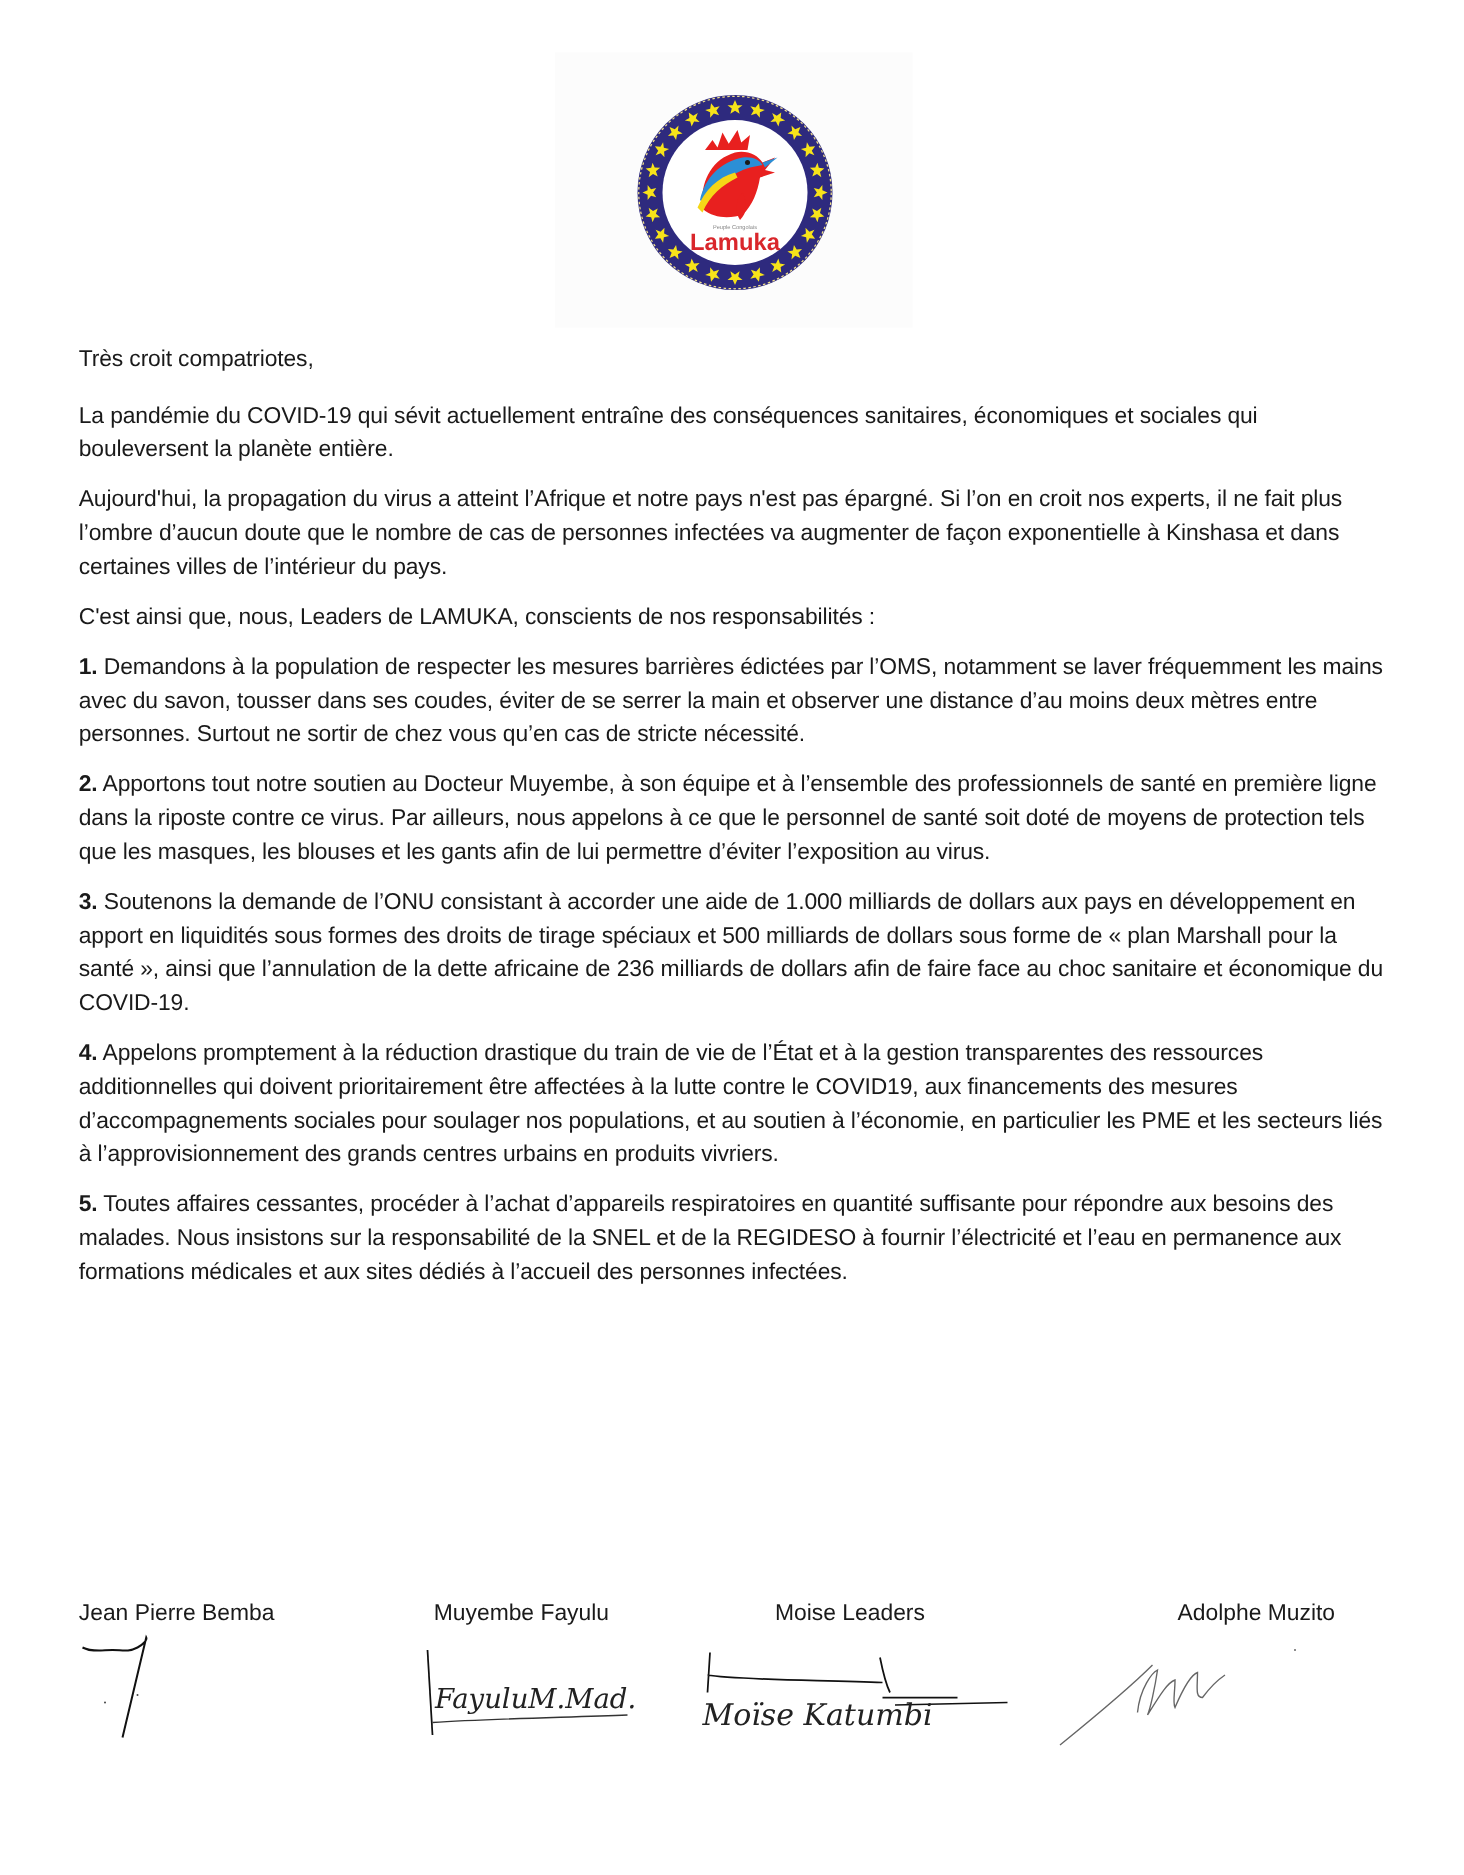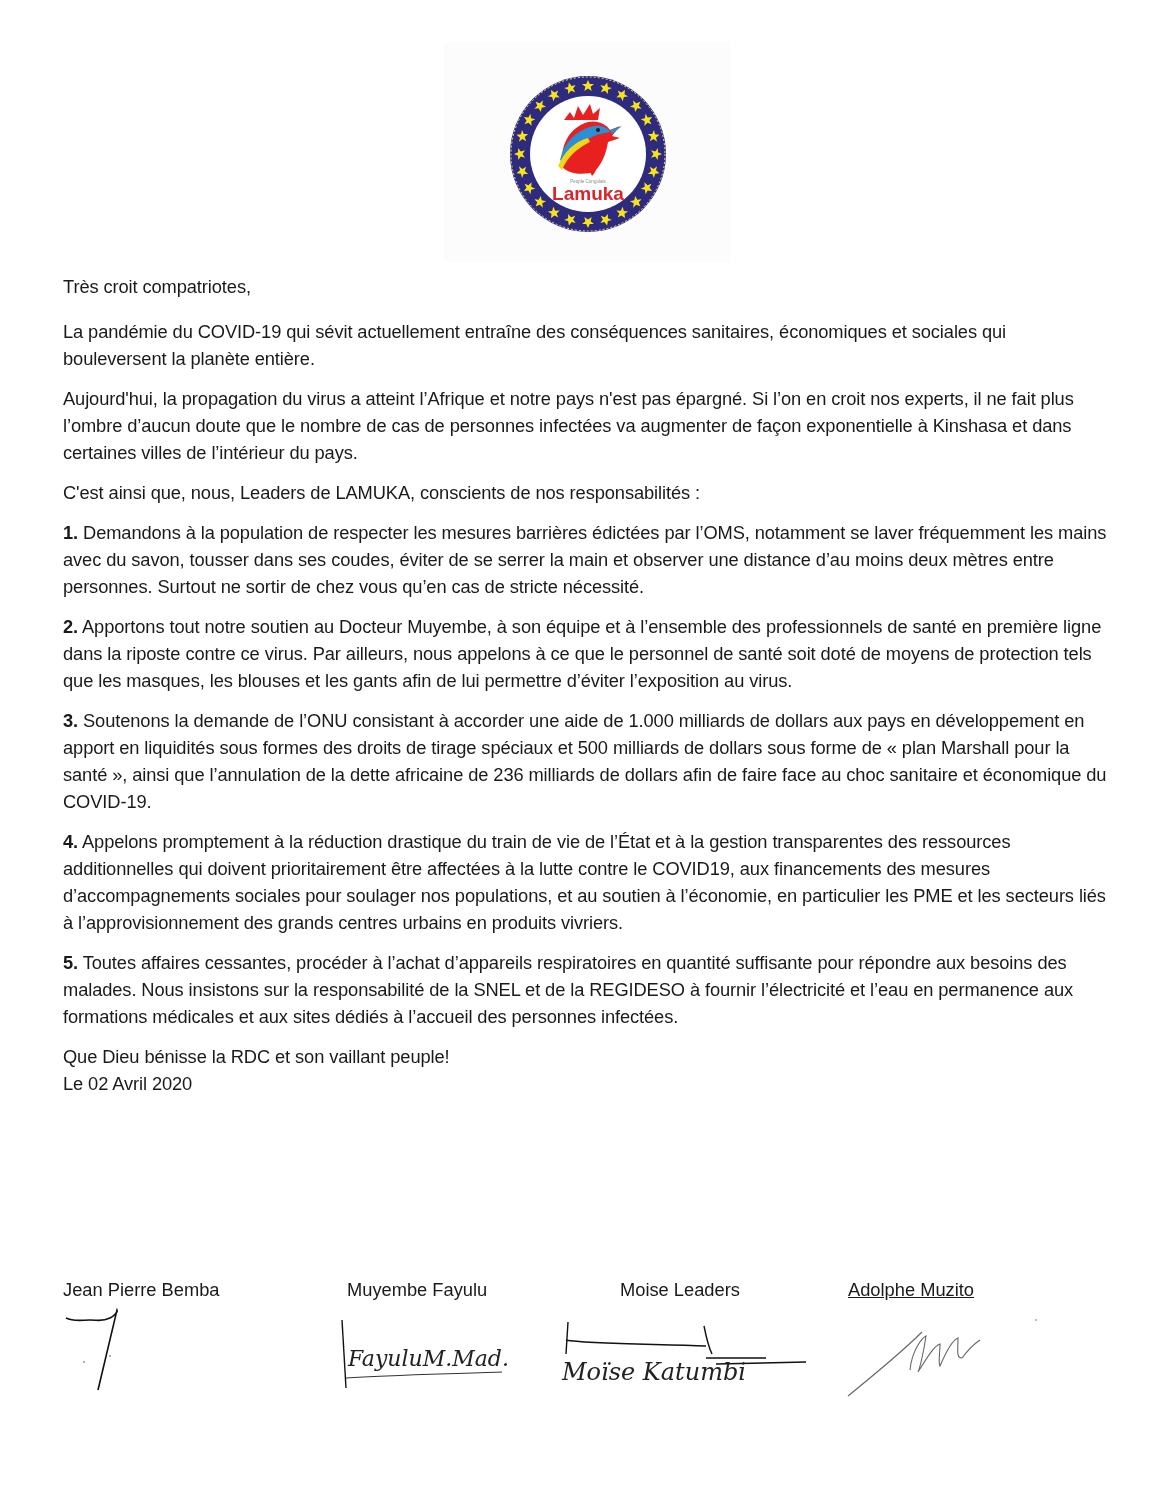--- a/index.html
+++ b/index.html
@@ -127,31 +127,27 @@
 <div class="letter">
   <p style="margin-bottom:18px;">Très croit compatriotes,</p>
   <p>La pandémie du COVID-19 qui sévit actuellement entraîne des conséquences sanitaires, économiques et sociales qui bouleversent la planète entière.</p>
   <p>Aujourd'hui, la propagation du virus a atteint l’Afrique et notre pays n'est pas épargné. Si l’on en croit nos experts, il ne fait plus l’ombre d’aucun doute que le nombre de cas de personnes infectées va augmenter de façon exponentielle à Kinshasa et dans certaines villes de l’intérieur du pays.</p>
   <p>C'est ainsi que, nous, Leaders de LAMUKA, conscients de nos responsabilités :</p>
   <p><span class="num">1.</span><span> Demandons à la population de respecter les mesures barrières édictées par l’OMS, notamment se laver fréquemment les mains avec du savon,  tousser dans ses coudes, éviter de se serrer la main et observer une distance d’au moins deux mètres entre personnes. Surtout ne sortir de chez vous qu’en cas de stricte nécessité.</span></p>
   <p><span class="num">2.</span><span> Apportons tout notre soutien au Docteur Muyembe, à son équipe et à l’ensemble des professionnels de santé en première ligne dans la riposte contre ce virus. Par ailleurs, nous appelons à ce que le personnel de santé soit doté de moyens de protection tels que les masques, les blouses et les gants afin de lui permettre d’éviter l’exposition au virus.</span></p>
   <p><span class="num">3.</span><span> Soutenons la demande de l’ONU consistant à accorder une aide de 1.000 milliards de dollars aux pays en développement en apport en liquidités sous formes des droits de tirage spéciaux et 500 milliards de dollars sous forme de « plan Marshall pour la santé », ainsi que l’annulation de la dette africaine de 236 milliards de dollars afin de faire face au choc sanitaire et économique du COVID-19.</span></p>
   <p><span class="num">4.</span><span> Appelons promptement à la réduction drastique du train de vie de l’État et à la gestion transparentes des ressources additionnelles qui doivent prioritairement être affectées à la lutte contre le COVID19, aux financements des mesures d’accompagnements sociales pour soulager nos populations, et au soutien à l’économie, en particulier les PME et les secteurs liés à l’approvisionnement des grands centres urbains en produits vivriers.</span></p>
   <p><span class="num">5.</span><span> Toutes affaires cessantes, procéder à l’achat d’appareils respiratoires en quantité suffisante pour répondre aux besoins des malades. Nous insistons sur la responsabilité de la SNEL et de la REGIDESO à fournir l’électricité et l’eau en permanence aux formations médicales et aux sites dédiés à l’accueil des personnes infectées.</span></p>
-  <div class="closing">
-    <p>Que Dieu bénisse la RDC et son vaillant peuple!</p>
-    <p>Le 02 Avril 2020</p>
-  </div>
 </div>
 
 <div class="sign-row">
   <div class="signer" style="left:63px;">Jean Pierre Bemba</div>
   <div class="signer" style="left:347px;">Muyembe Fayulu</div>
   <div class="signer" style="left:620px;">Moise Leaders</div>
-  <div class="signer" style="left:848px;text-decoration:underline;">Adolphe Muzito</div>
+  <div class="signer" style="left:942px;">Adolphe Muzito</div>
 
   <svg class="sig" style="left:60px; top:28px;" width="100" height="90" viewBox="0 0 100 90">
     <path d="M6,12 C14,16 22,14 30,14 C38,14 42,16 50,12 C54,10 58,6 57,4 L38,84" fill="none" stroke="#111" stroke-width="1.6"></path>
     <circle cx="24" cy="56" r="0.8" fill="#444"></circle>
     <circle cx="50" cy="50" r="0.8" fill="#444"></circle>
   </svg>
 
   <svg class="sig" style="left:330px; top:34px;" width="180" height="80" viewBox="0 0 180 80">
     <path d="M12,8 L16,76" fill="none" stroke="#111" stroke-width="1.4"></path>
     <text x="18" y="54" font-size="22" font-family="DejaVu Serif, serif" font-style="italic" fill="#222">FayuluM.Mad.</text>

